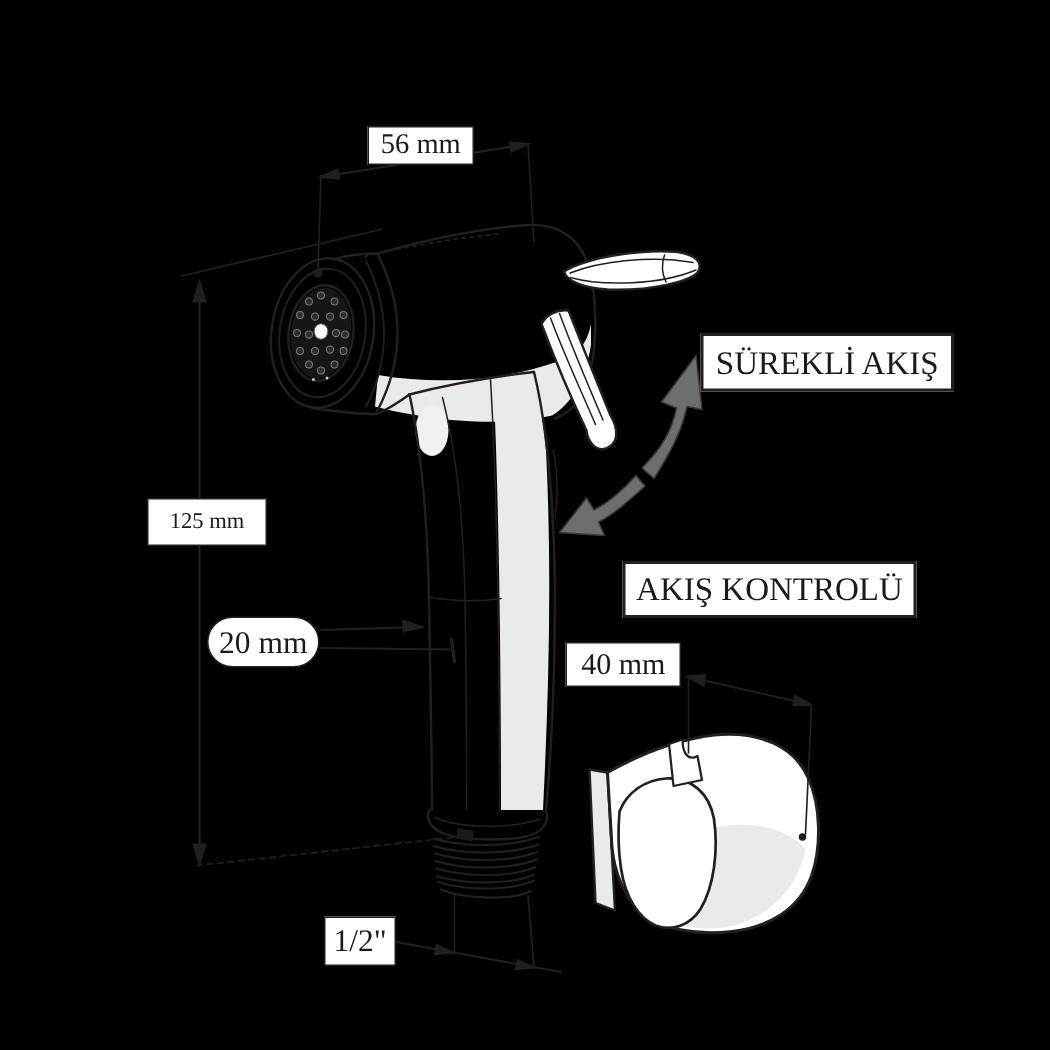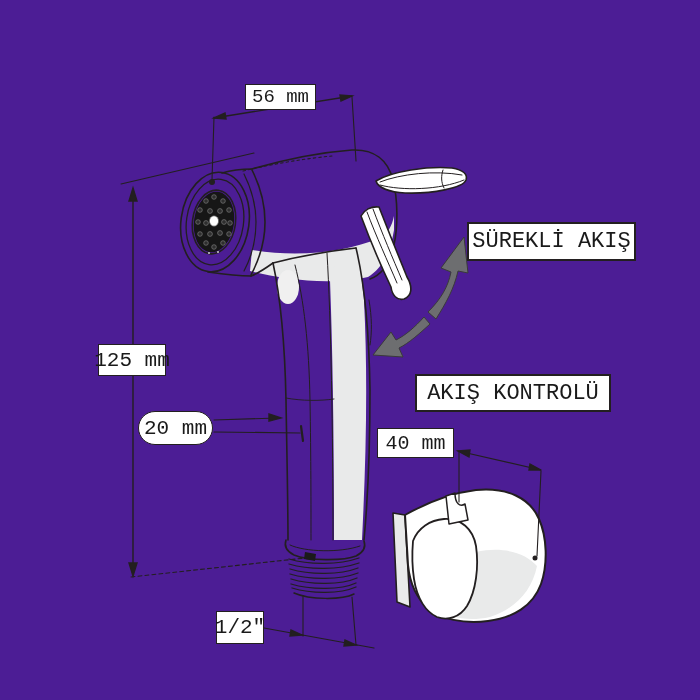--- a/index.html
+++ b/index.html
@@ -1,28 +1,28 @@
 <!DOCTYPE html>
 <html><head>
 <meta charset="utf-8">
 <style>
   html,body{margin:0;padding:0;background:#ffffff;}
   #stage{
-    position:relative;width:700px;height:700px;background:#4c1d95;overflow:hidden;
-    font-family:Liberation Mono, monospace;
+    position:relative;width:700px;height:700px;background:#000000;overflow:hidden;
+    font-family:Liberation Serif, serif;
   }
   #artwork{position:absolute;left:0;top:0;}
   .dim-label{
     position:absolute;background:#ffffff;border:1.5px solid #231f20;
     display:flex;align-items:center;justify-content:center;
     color:#1a1a1a;white-space:nowrap;box-sizing:border-box;
   }
   .callout{border-width:2px;}
   .lbl-56 {left:245px;top:84px;width:71px;height:26px;font-size:19px;}
-  .lbl-125{left:98px;top:344px;width:68px;height:32px;font-size:21px;}
+  .lbl-125{left:98px;top:332px;width:80px;height:32px;font-size:15px;}
   .lbl-20 {left:138px;top:411px;width:75px;height:34px;font-size:21px;border-radius:17px;}
   .lbl-sur{left:467px;top:222px;width:169px;height:39px;font-size:22px;}
   .lbl-akis{left:415px;top:374px;width:196px;height:38px;font-size:22px;}
   .lbl-40 {left:377px;top:428px;width:77px;height:30px;font-size:20px;text-align:center;}
   .lbl-12 {left:216px;top:611px;width:48px;height:33px;font-size:21px;}
 </style>
 </head>
 <body>
 
 <div id="stage">

